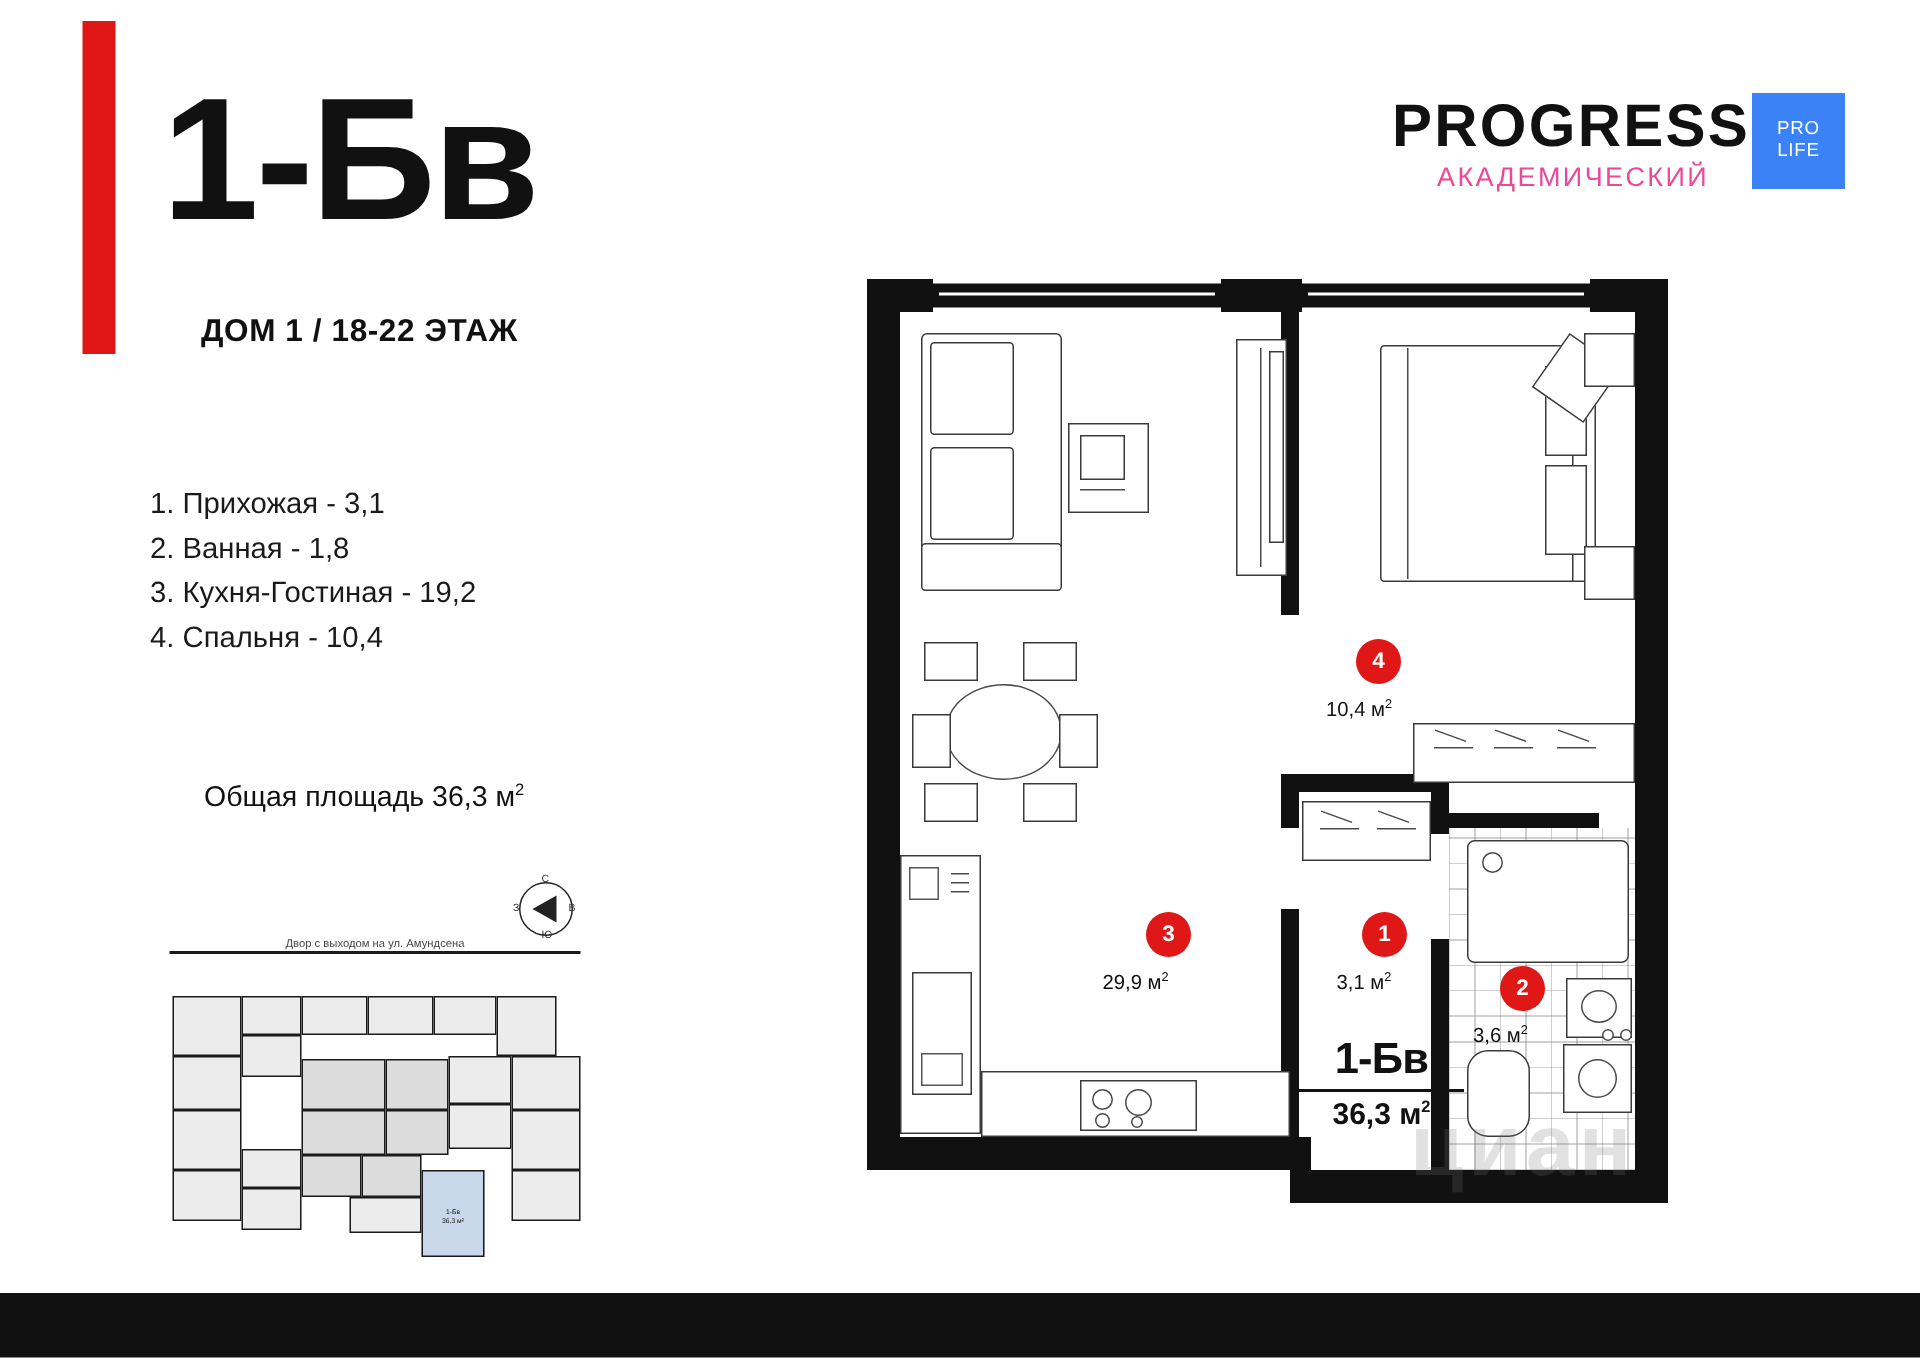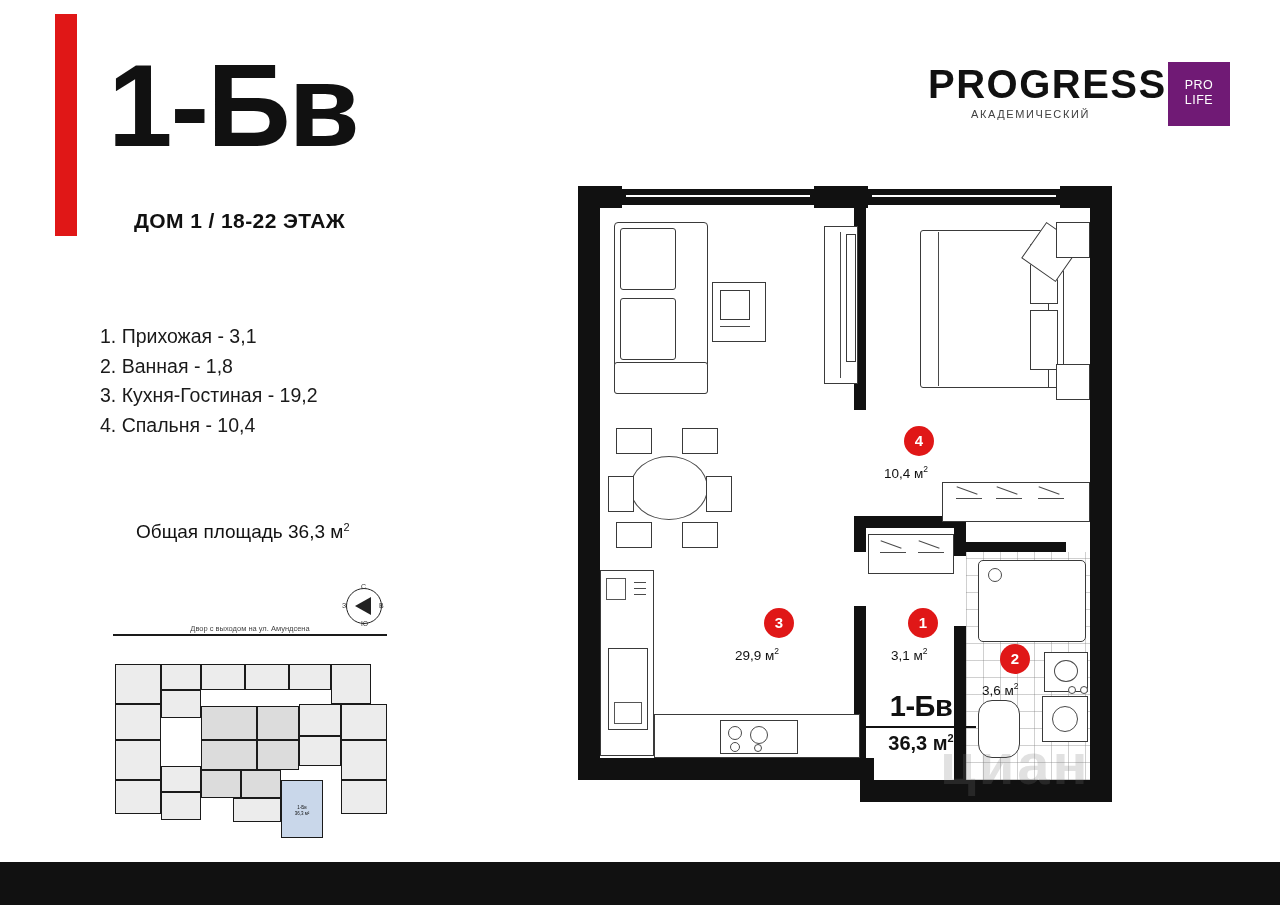--- a/index.html
+++ b/index.html
@@ -166,33 +166,33 @@
     left: 0;
     top: 0;
     font-size: 40px;
     font-weight: bold;
     letter-spacing: 1.5px;
     color: #111;
     text-align: center;
   }
   .logo-sub {
     position: absolute;
-    left: 43px;
+    left: 30px;
     top: 46px;
-    font-size: 11px;
+    font-size: 18px;
     letter-spacing: 1.6px;
-    color: #404040;
+    color: #ec4899;
   }
   .logo-badge {
     position: absolute;
     left: 240px;
     top: 0px;
     width: 62px;
     height: 64px;
-    background: #701a75;
+    background: #3b82f6;
     color: #ffffff;
     text-align: center;
     font-size: 12.5px;
     line-height: 1.22;
     padding-top: 16px;
     box-sizing: border-box;
     letter-spacing: 0.5px;
   }
   
   .floorplan {

